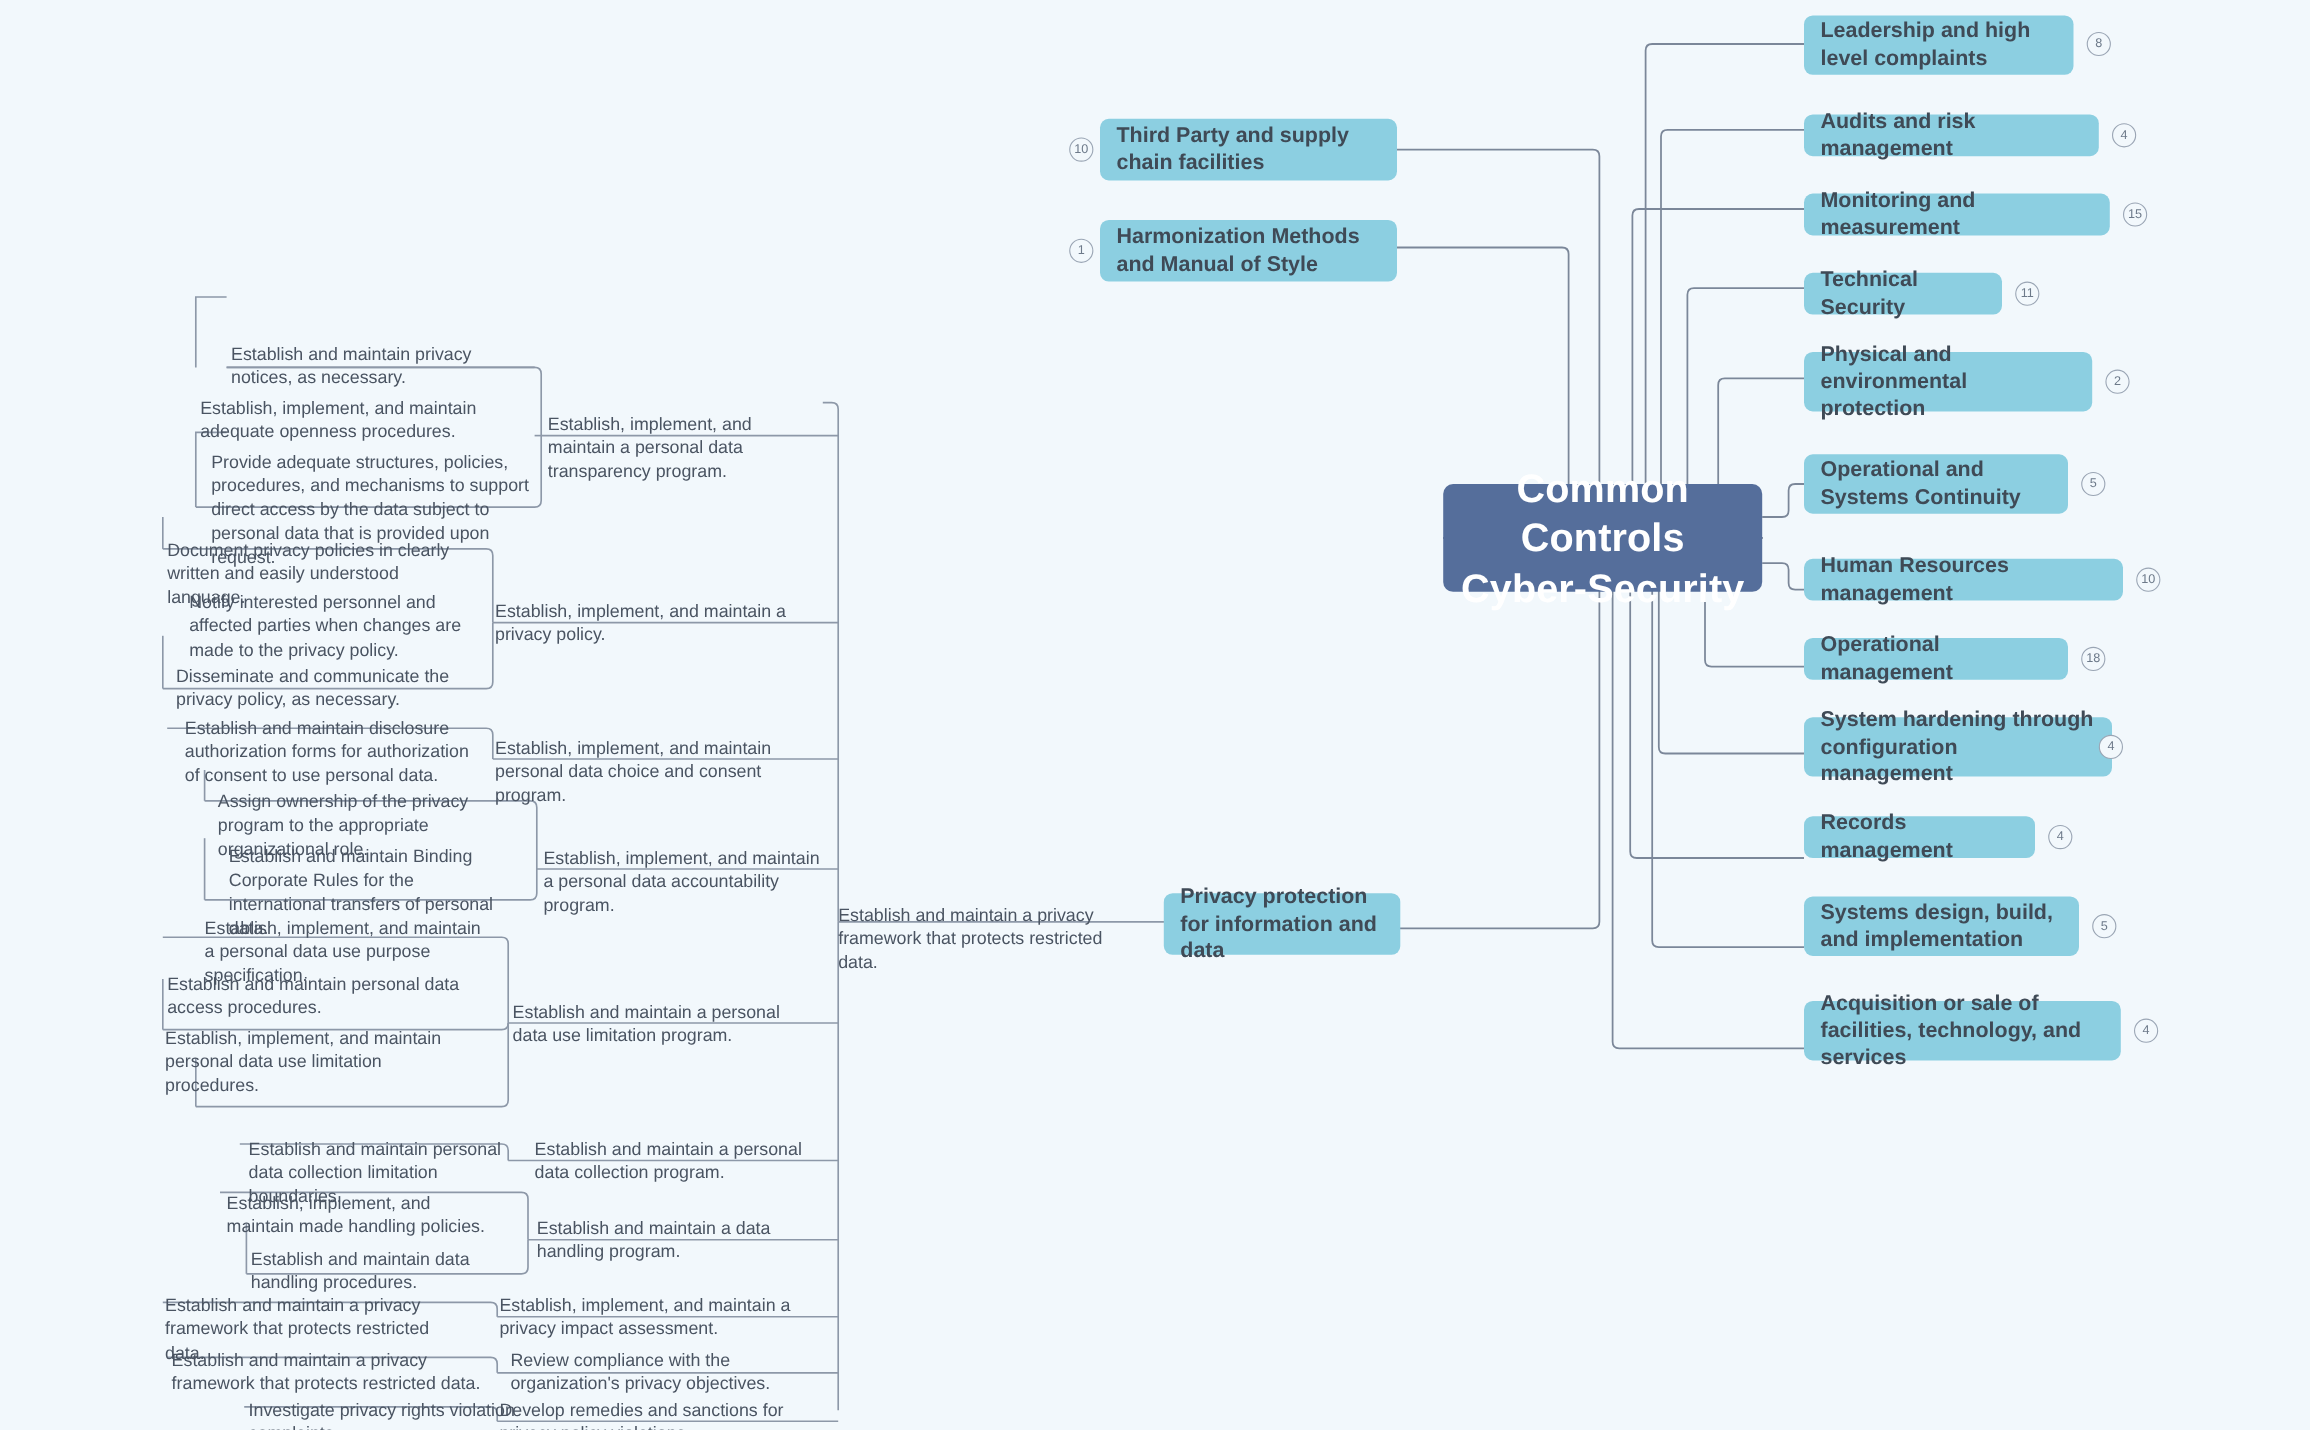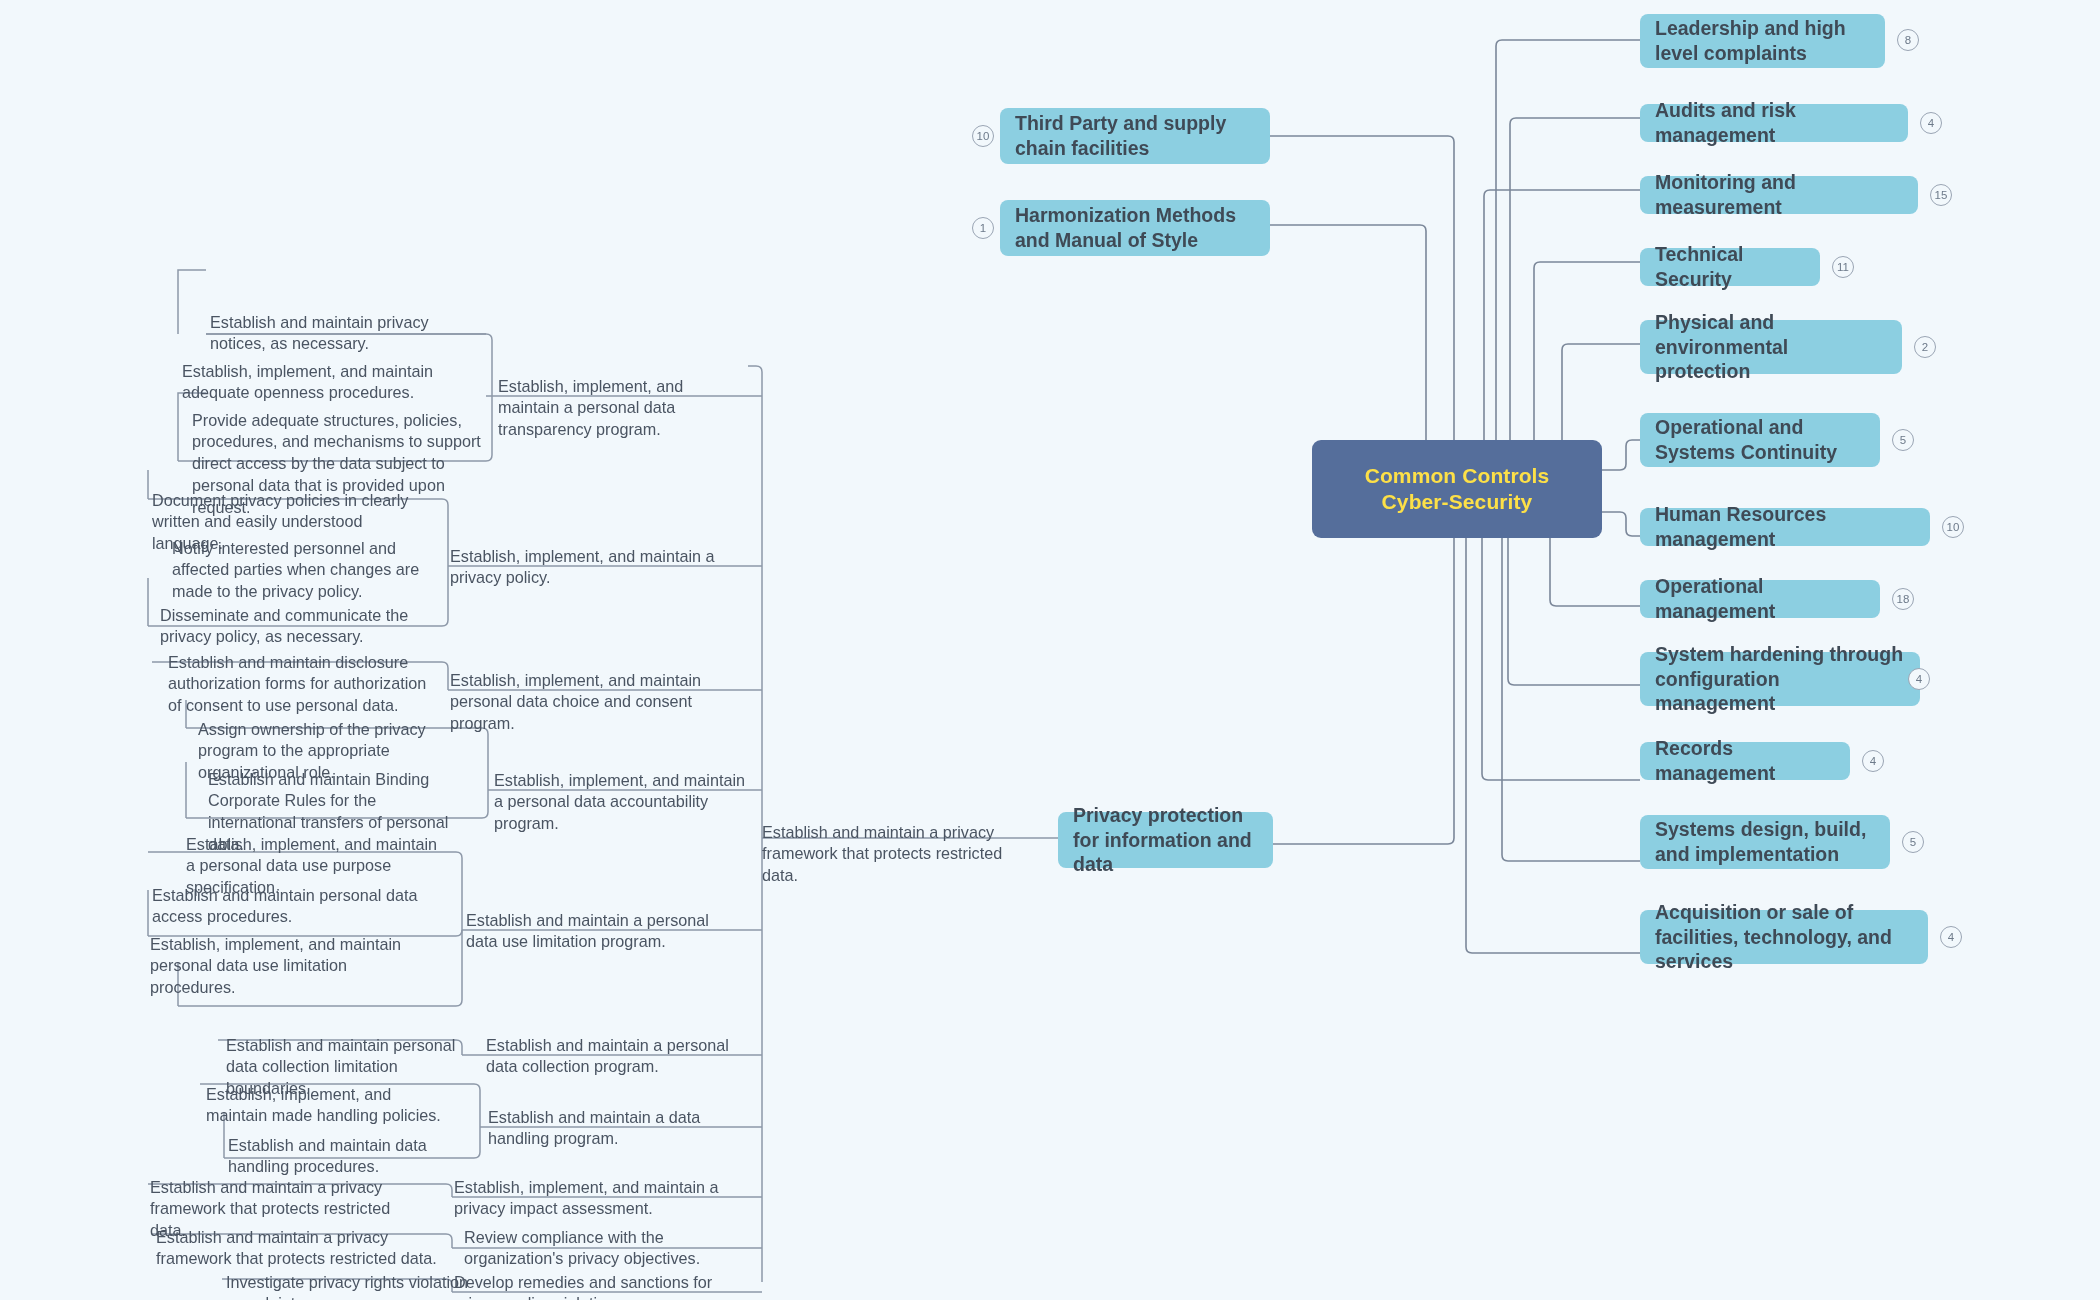--- a/index.html
+++ b/index.html
@@ -12,24 +12,24 @@
   }
   #canvas{position:absolute;inset:0;width:2100px;height:1300px;}
   svg.links{position:absolute;left:0;top:0;width:2100px;height:1300px;pointer-events:none;}
   svg.links path{fill:none;stroke:#7b8799;stroke-width:1.6;}
   svg.links path.thin{stroke:#8d98a8;stroke-width:1.5;}
 
   
   .hub{
     position:absolute;
     background:#556e9b;
-    color:#fde047;
+    color:#ffffff;
     border-radius:9px;
     font-weight:bold;
-    font-size:21px;
+    font-size:36px;
     line-height:1.26;
     text-align:center;
     display:flex;align-items:center;justify-content:center;
     box-sizing:border-box;
     padding:10px 16px;
     letter-spacing:.1px;
   }
 
   
   .cat{

